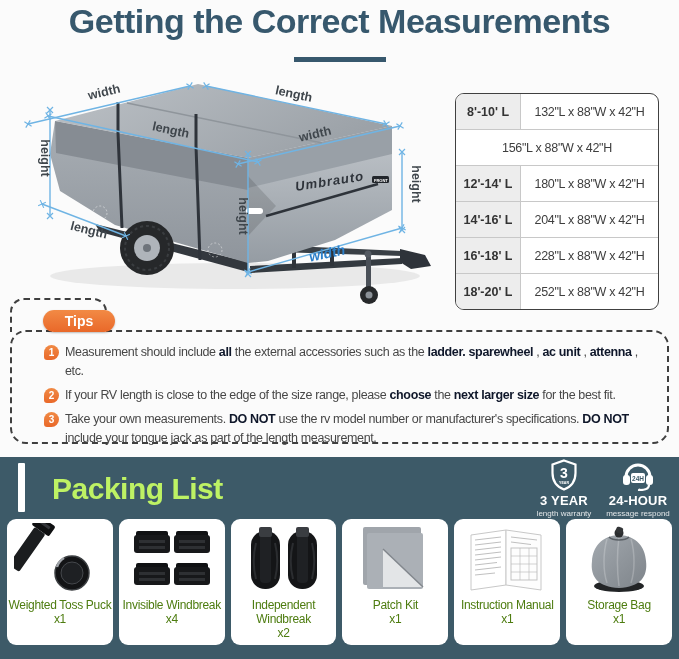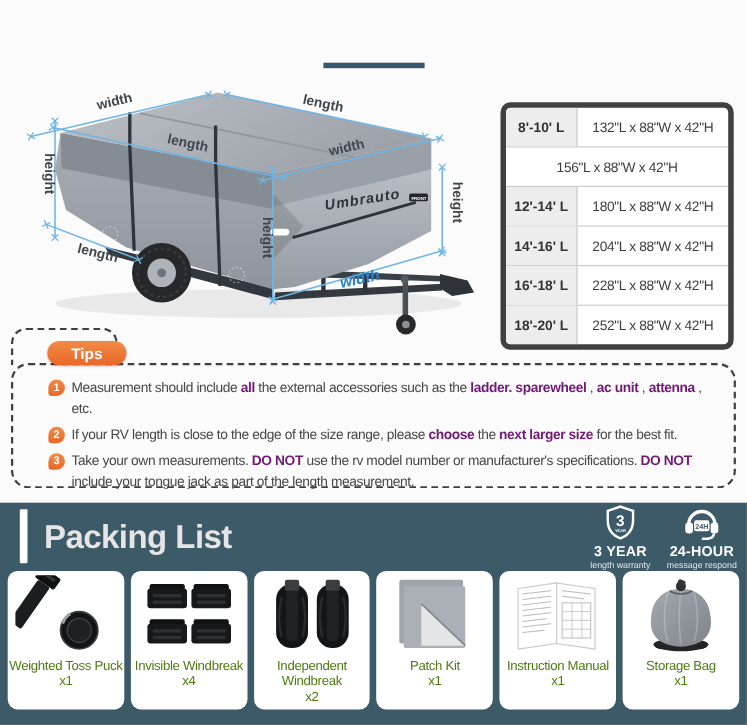--- a/index.html
+++ b/index.html
@@ -10,21 +10,21 @@
          font-size:34px;font-weight:800;letter-spacing:-0.5px;color:#37586D;}
   .title-underline{position:absolute;top:57px;left:294px;width:92px;height:5px;background:#37586D;}
   
   .diagram{position:absolute;left:0;top:58px;width:452px;height:252px;}
   .dim-label{font-size:12.5px;fill:#3F464C;font-weight:600;}
   .dim-label-blue{font-size:14px;fill:#2C7FC9;font-weight:800;font-style:italic;}
   .brand-text{font-size:13px;fill:#2E333A;font-weight:700;font-style:italic;letter-spacing:1px;}
   .front-text{font-size:4px;fill:#FFFFFF;font-weight:700;}
   
   .size-table{position:absolute;left:455px;top:93px;width:202px;background:#fff;
-              border:5px solid #404040;border-radius:9px;overflow:hidden;}
+              border:1px solid #404040;border-radius:9px;overflow:hidden;}
   .trow{display:flex;height:35px;border-bottom:1px solid #C8C8C8;}
   .trow:last-child{border-bottom:none;}
   .tcell-size{width:64px;background:#EDEDED;border-right:1px solid #C8C8C8;
               display:flex;align-items:center;justify-content:center;
               font-size:12.5px;font-weight:700;color:#333;}
   .tcell-dims{flex:1;display:flex;align-items:center;justify-content:center;
               font-size:12.5px;color:#3E3E3E;letter-spacing:-0.3px;}
   
   .tips-tab{position:absolute;left:10px;top:298px;width:97px;height:34px;
             border:2px dashed #3F3F3F;border-bottom:none;border-radius:14px 14px 0 0;
@@ -34,43 +34,44 @@
             padding:6px 10px 4px 32px;background:#FBFBFB;}
   .tips-pill{position:absolute;left:43px;top:310px;width:72px;height:22px;z-index:3;
              background:linear-gradient(#F28A45,#E96829);border-radius:11px;
              display:flex;align-items:center;justify-content:center;
              color:#fff;font-weight:800;font-size:14px;box-shadow:0 1px 2px rgba(0,0,0,.25);}
   .tip-row{display:flex;gap:6px;margin:5px 0;}
   .tip-num{flex:0 0 15px;width:15px;height:15px;margin-top:2px;border-radius:50% 50% 50% 20%;
            background:linear-gradient(#F08A45,#E96829);color:#fff;font-size:10px;font-weight:800;
            display:flex;align-items:center;justify-content:center;}
   .tip-text{font-size:12.5px;letter-spacing:-0.35px;line-height:19px;color:#474747;}
-  .tip-text .hl{color:#701a75;font-weight:700;}
+  .tip-text .hl{color:#0f172a;font-weight:700;}
   
   .banner{position:absolute;left:0;top:457px;width:679px;height:202px;background:#3D5A68;}
   .banner-bar{position:absolute;left:18px;top:6px;width:7px;height:49px;background:#fff;border-radius:1px;}
-  .banner-title{position:absolute;left:40px;top:10px;height:44px;display:flex;align-items:center;
-                color:#e5e5e5;font-size:30px;font-weight:800;letter-spacing:-0.5px;}
+  .banner-title{position:absolute;left:52px;top:10px;height:44px;display:flex;align-items:center;
+                color:#bef264;font-size:30px;font-weight:800;letter-spacing:-0.5px;}
   .badges{position:absolute;right:4px;top:1px;display:flex;}
   .badge{width:74px;text-align:center;color:#fff;}
   .badge-icon{height:33px;display:flex;align-items:flex-end;justify-content:center;}
   .badge-line1{font-size:13px;font-weight:800;margin-top:2px;letter-spacing:0.2px;text-align:center;}
   .badge-line2{font-size:8px;opacity:.85;margin-top:1px;}
   
   .cards{position:absolute;left:7px;top:519px;width:665px;display:flex;gap:6px;}
   .card{flex:1;background:#fff;border-radius:9px;height:126px;display:flex;flex-direction:column;
         align-items:center;padding-top:3px;box-sizing:border-box;}
   .card-img{height:76px;display:flex;align-items:center;justify-content:center;}
   .card-label{text-align:center;font-size:12px;line-height:14px;color:#4d7c0f;letter-spacing:-0.3px;}
 </style>
 </head>
 <body>
 
 <div class="page">
 
+  <div class="title">Getting the Correct Measurements</div>
   <div class="title-underline"></div>
 
   <svg class="diagram" viewBox="0 0 452 252" width="452" height="252">
     <defs>
       <linearGradient id="gTop" x1="0" y1="0" x2="1" y2="0.4">
         <stop offset="0" stop-color="#BCC1C6"></stop>
           <stop offset="1" stop-color="#9CA2A8"></stop>
       </linearGradient>
       <linearGradient id="gLeft" x1="0" y1="0" x2="0" y2="1">
         <stop offset="0" stop-color="#A8AEB4"></stop>

